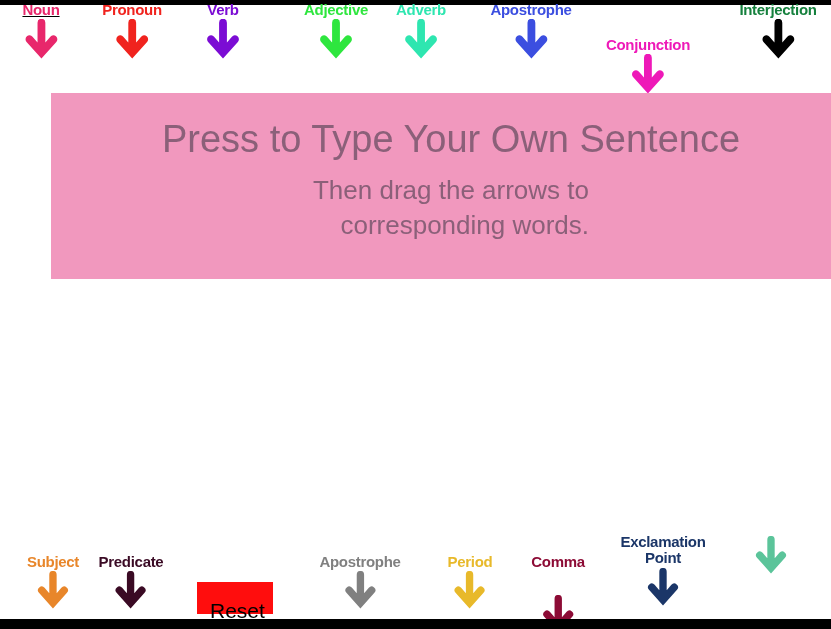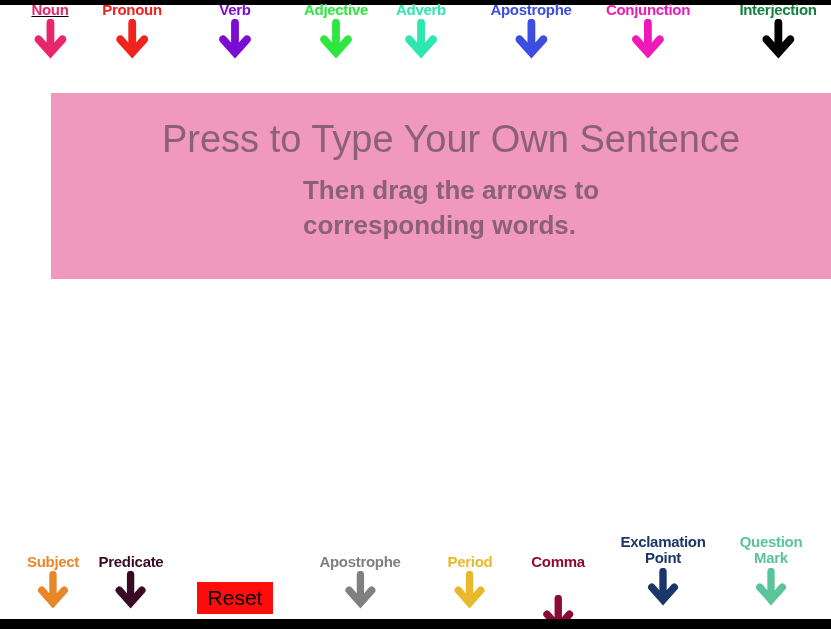--- a/index.html
+++ b/index.html
@@ -69,64 +69,64 @@
     font-size: 38px;
     color: #8B6079;
     font-weight: normal;
     line-height: 1.1;
     text-align: center;
   }
   .sentence-sub {
     margin-top: 12px;
     font-size: 26px;
     color: #8B6079;
-    font-weight: bold;
+    font-weight: normal;
     line-height: 1.35;
-    text-align: left;
+    text-align: right;
   }
 
   
   .reset-button {
     position: absolute;
     left: 197px;
     top: 582px;
     width: 76px;
     height: 32px;
     background: #FF0D0D;
     color: #000000;
     border: none;
     font-family: "Liberation Sans", sans-serif;
     font-size: 21px;
     line-height: 32px;
     text-align: center;
-    padding: 0;
+    padding: 13px;
     cursor: pointer;
   }
 </style>
 </head>
 <body>
 
 <div id="app">
 
   <div class="edge-bar top" style="background: rgb(0, 0, 0);"></div>
 
   <div id="pos-row">
-      <div class="tool" style="left: 50px; top: 2px; transform: translateX(-50%); text-decoration: underline;">
+      <div class="tool" style="left: 41px; top: 2px; transform: translateX(-50%); text-decoration: underline;">
         <div class="tool-label" style="color: rgb(232, 39, 107);">Noun</div>
         <svg width="34" height="40" viewBox="0 0 40 46" class="arrow-glyph">
           <path d="M20 46 L2.5 26.5 a4.6 4.6 0 0 1 0.4 -6.6 a4.6 4.6 0 0 1 6.6 0.4 L15.4 27 L15.4 3.8 a4.6 4.6 0 0 1 9.2 0 L24.6 27 L30.5 20.3 a4.6 4.6 0 0 1 6.6 -0.4 a4.6 4.6 0 0 1 0.4 6.6 Z" fill="#E8276B"></path>
         </svg>
       </div>
       <div class="tool" style="left: 132px; top: 2px; transform: translateX(-50%);">
         <div class="tool-label" style="color: rgb(240, 35, 30);">Pronoun</div>
         <svg width="34" height="40" viewBox="0 0 40 46" class="arrow-glyph">
           <path d="M20 46 L2.5 26.5 a4.6 4.6 0 0 1 0.4 -6.6 a4.6 4.6 0 0 1 6.6 0.4 L15.4 27 L15.4 3.8 a4.6 4.6 0 0 1 9.2 0 L24.6 27 L30.5 20.3 a4.6 4.6 0 0 1 6.6 -0.4 a4.6 4.6 0 0 1 0.4 6.6 Z" fill="#F0231E"></path>
         </svg>
       </div>
-      <div class="tool" style="left: 223px; top: 2px; transform: translateX(-50%); margin-left: 12px;">
+      <div class="tool" style="left: 223px; top: 2px; transform: translateX(-50%);">
         <div class="tool-label" style="color: rgb(123, 12, 212);">Verb</div>
         <svg width="34" height="40" viewBox="0 0 40 46" class="arrow-glyph">
           <path d="M20 46 L2.5 26.5 a4.6 4.6 0 0 1 0.4 -6.6 a4.6 4.6 0 0 1 6.6 0.4 L15.4 27 L15.4 3.8 a4.6 4.6 0 0 1 9.2 0 L24.6 27 L30.5 20.3 a4.6 4.6 0 0 1 6.6 -0.4 a4.6 4.6 0 0 1 0.4 6.6 Z" fill="#7B0CD4"></path>
         </svg>
       </div>
       <div class="tool" style="left: 316px; top: 2px; transform: translateX(-50%); margin-left: 20px;">
         <div class="tool-label" style="color: rgb(46, 230, 62);">Adjective</div>
         <svg width="34" height="40" viewBox="0 0 40 46" class="arrow-glyph">
           <path d="M20 46 L2.5 26.5 a4.6 4.6 0 0 1 0.4 -6.6 a4.6 4.6 0 0 1 6.6 0.4 L15.4 27 L15.4 3.8 a4.6 4.6 0 0 1 9.2 0 L24.6 27 L30.5 20.3 a4.6 4.6 0 0 1 6.6 -0.4 a4.6 4.6 0 0 1 0.4 6.6 Z" fill="#2EE63E"></path>
         </svg>
@@ -137,21 +137,21 @@
           <path d="M20 46 L2.5 26.5 a4.6 4.6 0 0 1 0.4 -6.6 a4.6 4.6 0 0 1 6.6 0.4 L15.4 27 L15.4 3.8 a4.6 4.6 0 0 1 9.2 0 L24.6 27 L30.5 20.3 a4.6 4.6 0 0 1 6.6 -0.4 a4.6 4.6 0 0 1 0.4 6.6 Z" fill="#2EE6B0"></path>
         </svg>
       </div>
       <div class="tool" style="left: 531px; top: 2px; transform: translateX(-50%);">
         <div class="tool-label" style="color: rgb(59, 78, 224);">Apostrophe</div>
         <svg width="34" height="40" viewBox="0 0 40 46" class="arrow-glyph">
           <path d="M20 46 L2.5 26.5 a4.6 4.6 0 0 1 0.4 -6.6 a4.6 4.6 0 0 1 6.6 0.4 L15.4 27 L15.4 3.8 a4.6 4.6 0 0 1 9.2 0 L24.6 27 L30.5 20.3 a4.6 4.6 0 0 1 6.6 -0.4 a4.6 4.6 0 0 1 0.4 6.6 Z" fill="#3B4EE0"></path>
         </svg>
       </div>
       <div class="tool" style="left: 648px; top: 2px; transform: translateX(-50%);">
-        <div class="tool-label" style="color: rgb(238, 25, 184);">Conjunction</div>
+        <div class="tool-label" style="color: rgb(238, 25, 184); margin-top: 35px;">Conjunction</div>
         <svg width="34" height="40" viewBox="0 0 40 46" class="arrow-glyph">
           <path d="M20 46 L2.5 26.5 a4.6 4.6 0 0 1 0.4 -6.6 a4.6 4.6 0 0 1 6.6 0.4 L15.4 27 L15.4 3.8 a4.6 4.6 0 0 1 9.2 0 L24.6 27 L30.5 20.3 a4.6 4.6 0 0 1 6.6 -0.4 a4.6 4.6 0 0 1 0.4 6.6 Z" fill="#EE19B8"></path>
         </svg>
       </div>
       <div class="tool" style="left: 778px; top: 2px; transform: translateX(-50%);">
         <div class="tool-label" style="color: #15803d;">Interjection</div>
         <svg width="34" height="40" viewBox="0 0 40 46" class="arrow-glyph">
           <path d="M20 46 L2.5 26.5 a4.6 4.6 0 0 1 0.4 -6.6 a4.6 4.6 0 0 1 6.6 0.4 L15.4 27 L15.4 3.8 a4.6 4.6 0 0 1 9.2 0 L24.6 27 L30.5 20.3 a4.6 4.6 0 0 1 6.6 -0.4 a4.6 4.6 0 0 1 0.4 6.6 Z" fill="#000000"></path>
         </svg>
       </div>
@@ -196,21 +196,20 @@
           <path d="M20 46 L2.5 26.5 a4.6 4.6 0 0 1 0.4 -6.6 a4.6 4.6 0 0 1 6.6 0.4 L15.4 27 L15.4 3.8 a4.6 4.6 0 0 1 9.2 0 L24.6 27 L30.5 20.3 a4.6 4.6 0 0 1 6.6 -0.4 a4.6 4.6 0 0 1 0.4 6.6 Z" fill="#8C0B35"></path>
         </svg>
       </div>
       <div class="tool" style="left: 663px; top: 534px; transform: translateX(-50%);">
         <div class="tool-label two-line" style="color: rgb(27, 54, 104); width: 96px;">Exclamation Point</div>
         <svg width="32" height="38" viewBox="0 0 40 46" class="arrow-glyph">
           <path d="M20 46 L2.5 26.5 a4.6 4.6 0 0 1 0.4 -6.6 a4.6 4.6 0 0 1 6.6 0.4 L15.4 27 L15.4 3.8 a4.6 4.6 0 0 1 9.2 0 L24.6 27 L30.5 20.3 a4.6 4.6 0 0 1 6.6 -0.4 a4.6 4.6 0 0 1 0.4 6.6 Z" fill="#1B3668"></path>
         </svg>
       </div>
       <div class="tool" style="left: 771px; top: 534px; transform: translateX(-50%);">
-        <div class="tool-label two-line" style="color: rgb(91, 196, 154); width: 96px;">Question Mark</div>
         <svg width="32" height="38" viewBox="0 0 40 46" class="arrow-glyph">
           <path d="M20 46 L2.5 26.5 a4.6 4.6 0 0 1 0.4 -6.6 a4.6 4.6 0 0 1 6.6 0.4 L15.4 27 L15.4 3.8 a4.6 4.6 0 0 1 9.2 0 L24.6 27 L30.5 20.3 a4.6 4.6 0 0 1 6.6 -0.4 a4.6 4.6 0 0 1 0.4 6.6 Z" fill="#5BC49A"></path>
         </svg>
       </div>
     </div>
 
   <button class="reset-button" style="background: rgb(255, 13, 13); color: rgb(0, 0, 0);">Reset</button>
 
   <div class="edge-bar bottom" style="background: rgb(0, 0, 0);"></div>
 

